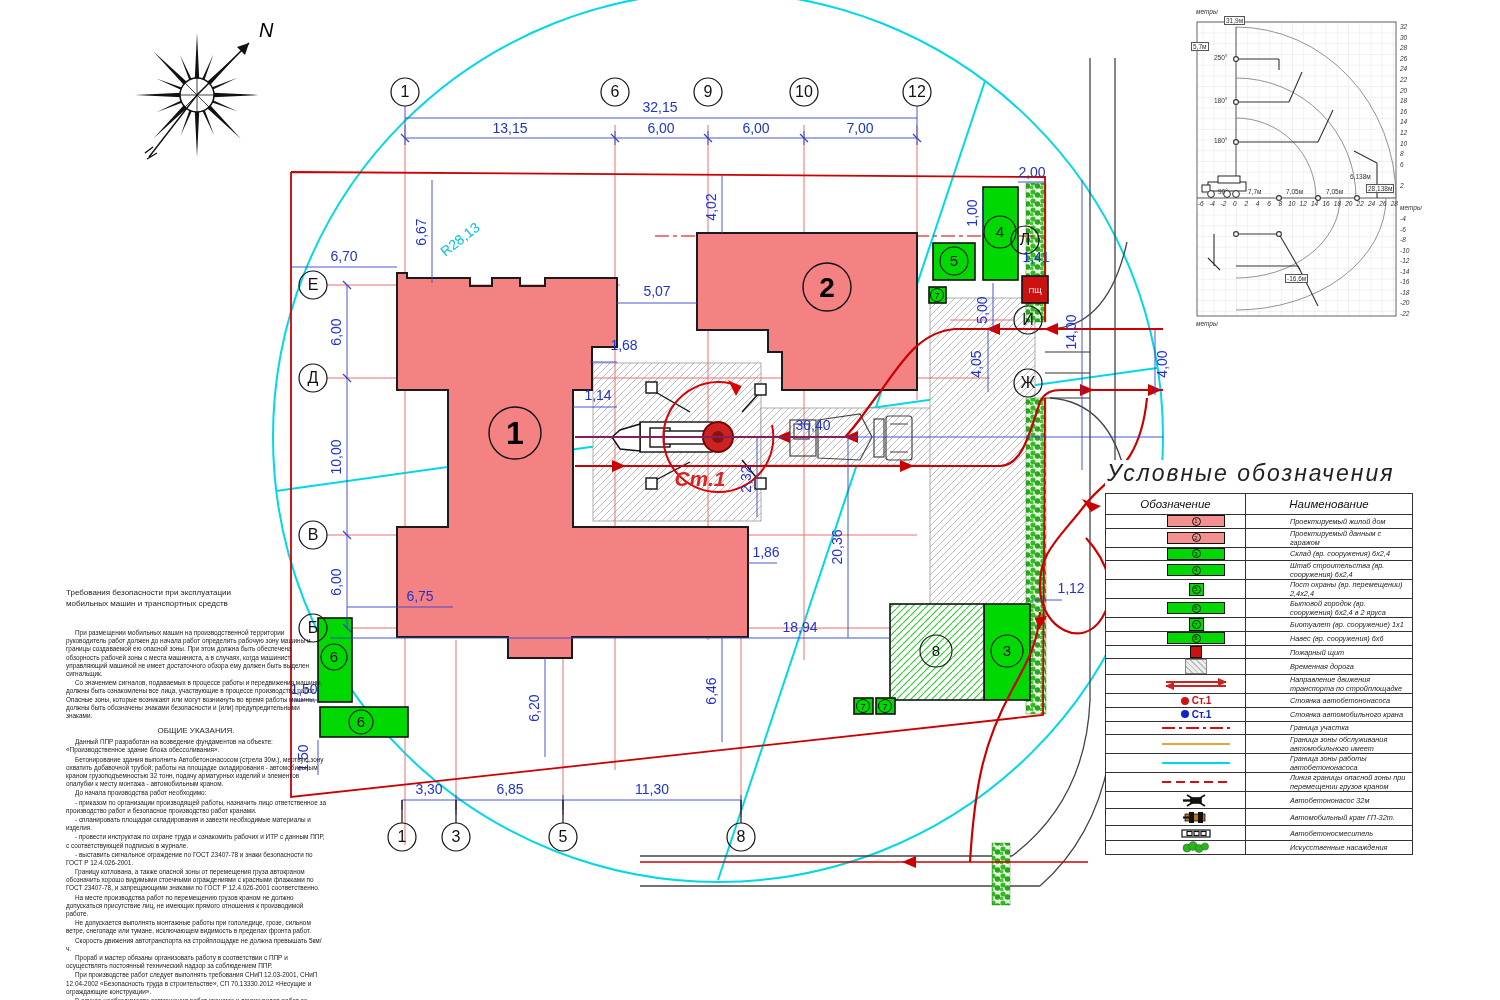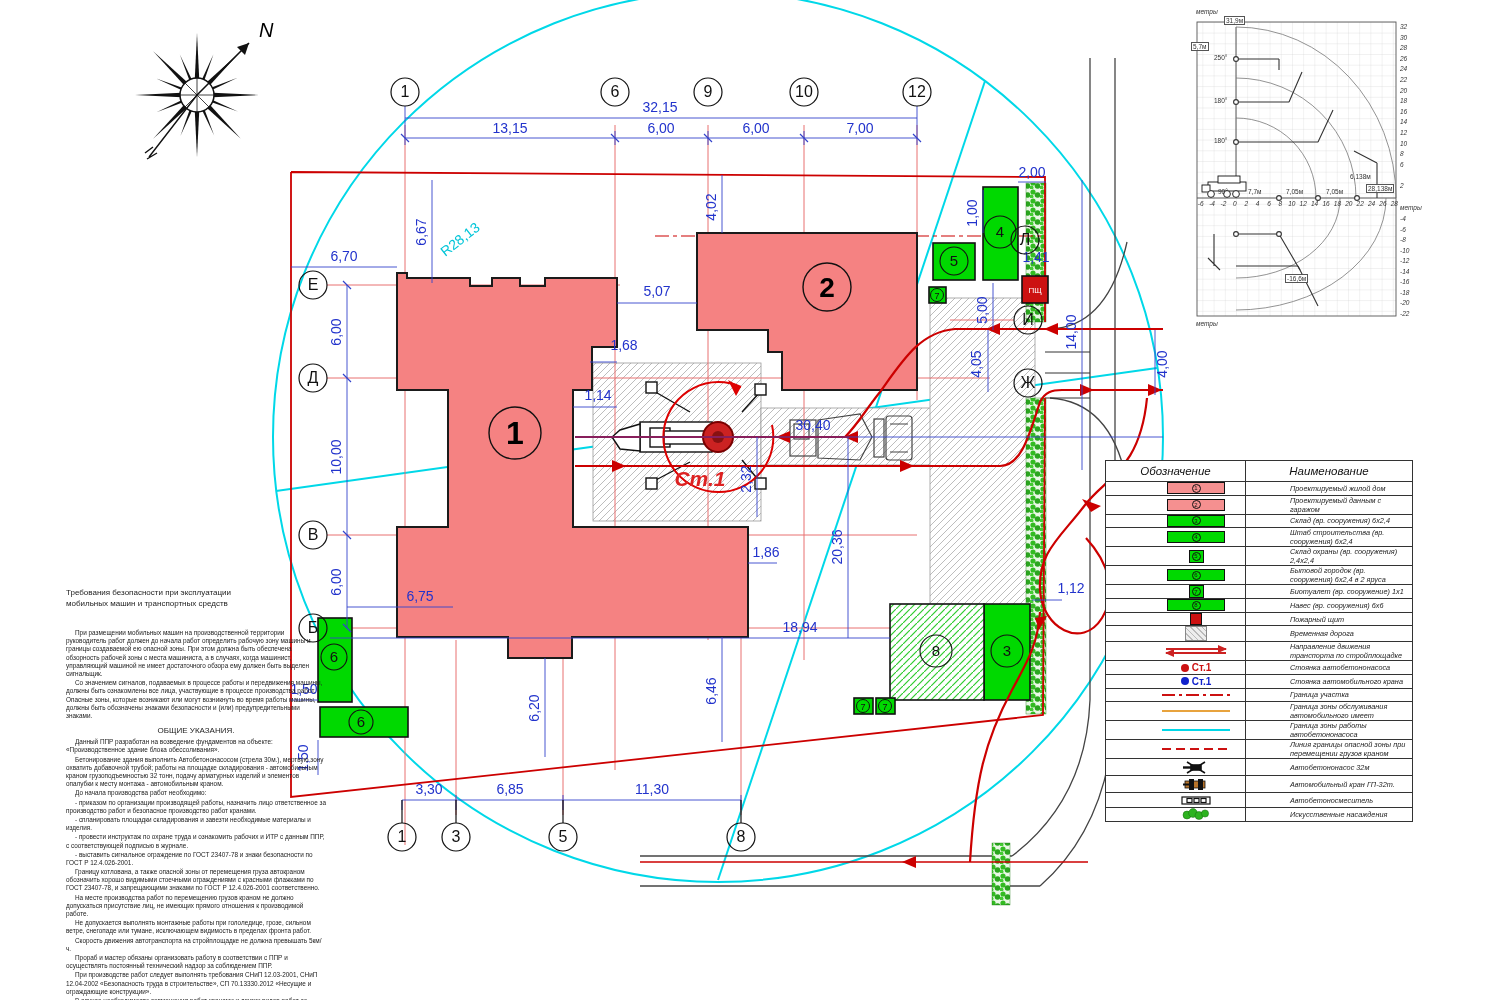--- a/index.html
+++ b/index.html
@@ -479,20 +479,21 @@
         <div>18</div>
         <div>20</div>
         <div>22</div>
         <div>24</div>
         <div>26</div>
         <div>28</div>
       </div>
   </div>
 
   <div id="legend">
+    <div class="ltitle">Условные обозначения</div>
     <table class="ltab">
       <tbody>
           <tr>
         <th style="width:92px">Обозначение</th>
         <th>Наименование</th>
       </tr>
       <tr>
             <td class="lic">
               <div class="icwrap">
                 <div class="ico-rect bg-pink">
@@ -533,21 +534,21 @@
             <td class="lnm">Штаб строительства  (вр. сооружения) 6х2,4</td>
           </tr>
       <tr>
             <td class="lic">
               <div class="icwrap">
                 <div class="ico-sq bg-green">
                   <span class="ico-num">5</span>
                 </div>
               </div>
             </td>
-            <td class="lnm">Склад охраны  (вр. сооружения) 2,4х2,4</td>
+            <td class="lnm">Пост охраны  (вр. перемещении) 2,4х2,4</td>
           </tr>
       <tr>
             <td class="lic">
               <div class="icwrap">
                 <div class="ico-rect bg-green">
                   <span class="ico-num">6</span>
                 </div>
               </div>
             </td>
             <td class="lnm">Бытовой городок  (вр. сооружения) 6х2,4 в 2 яруса</td>

